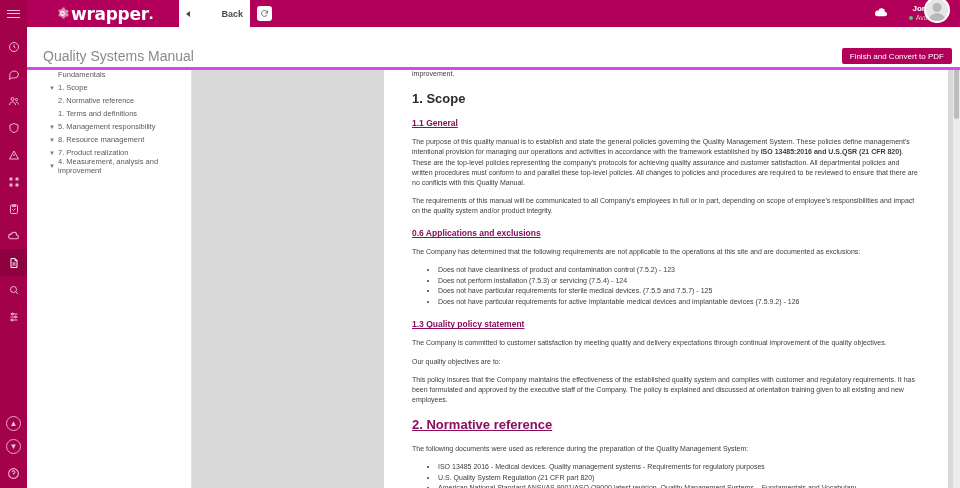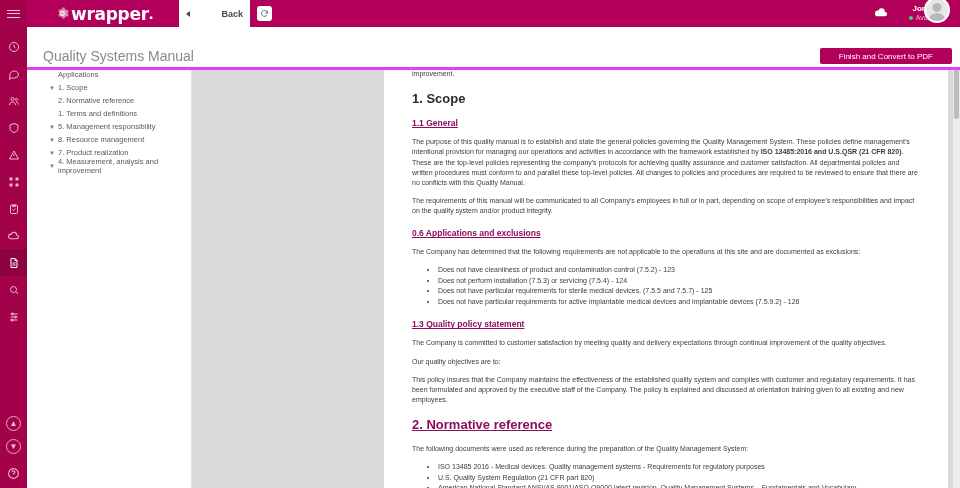--- a/index.html
+++ b/index.html
@@ -148,21 +148,21 @@
     z-index: 18;
   }
   .doc-title {
     margin-left: 16px;
     font-size: 14px; color: #8a8a8a; font-weight: normal;
   }
   .convert-btn {
     position: absolute; right: 8px; top: 4px;
     background: #b2005a; color: #ffffff;
     border: none; border-radius: 2px;
-    height: 16px; padding: 0 19px;
+    height: 16px; padding: 0 8px;
     font-size: 8px;
     display: flex; align-items: center;
   }
 
   
   .outline {
     position: absolute; left: 44px; top: 53px;
     width: 148px; height: 435px;
     background: #ffffff;
     border-right: 1px solid #e3e3e3;
@@ -390,21 +390,21 @@
     <div class="doc-title">Quality Systems Manual</div>
     <button class="convert-btn">Finish and Convert to PDF</button>
   </div>
 
   <div class="outline">
     <div class="outline-spacer"></div>
     <div class="outline-item selected">
       <span>Cover page</span>
     </div>
     <div class="outline-item">
-      <span>Applications</span>
+      <span>Fundamentals</span>
     </div>
     <div class="outline-item">
       <span class="tw">▼</span>
       <span>1. Scope</span>
     </div>
     <div class="outline-item">
       <span>2. Normative reference</span>
     </div>
     <div class="outline-item">
       <span>1. Terms and definitions</span>

